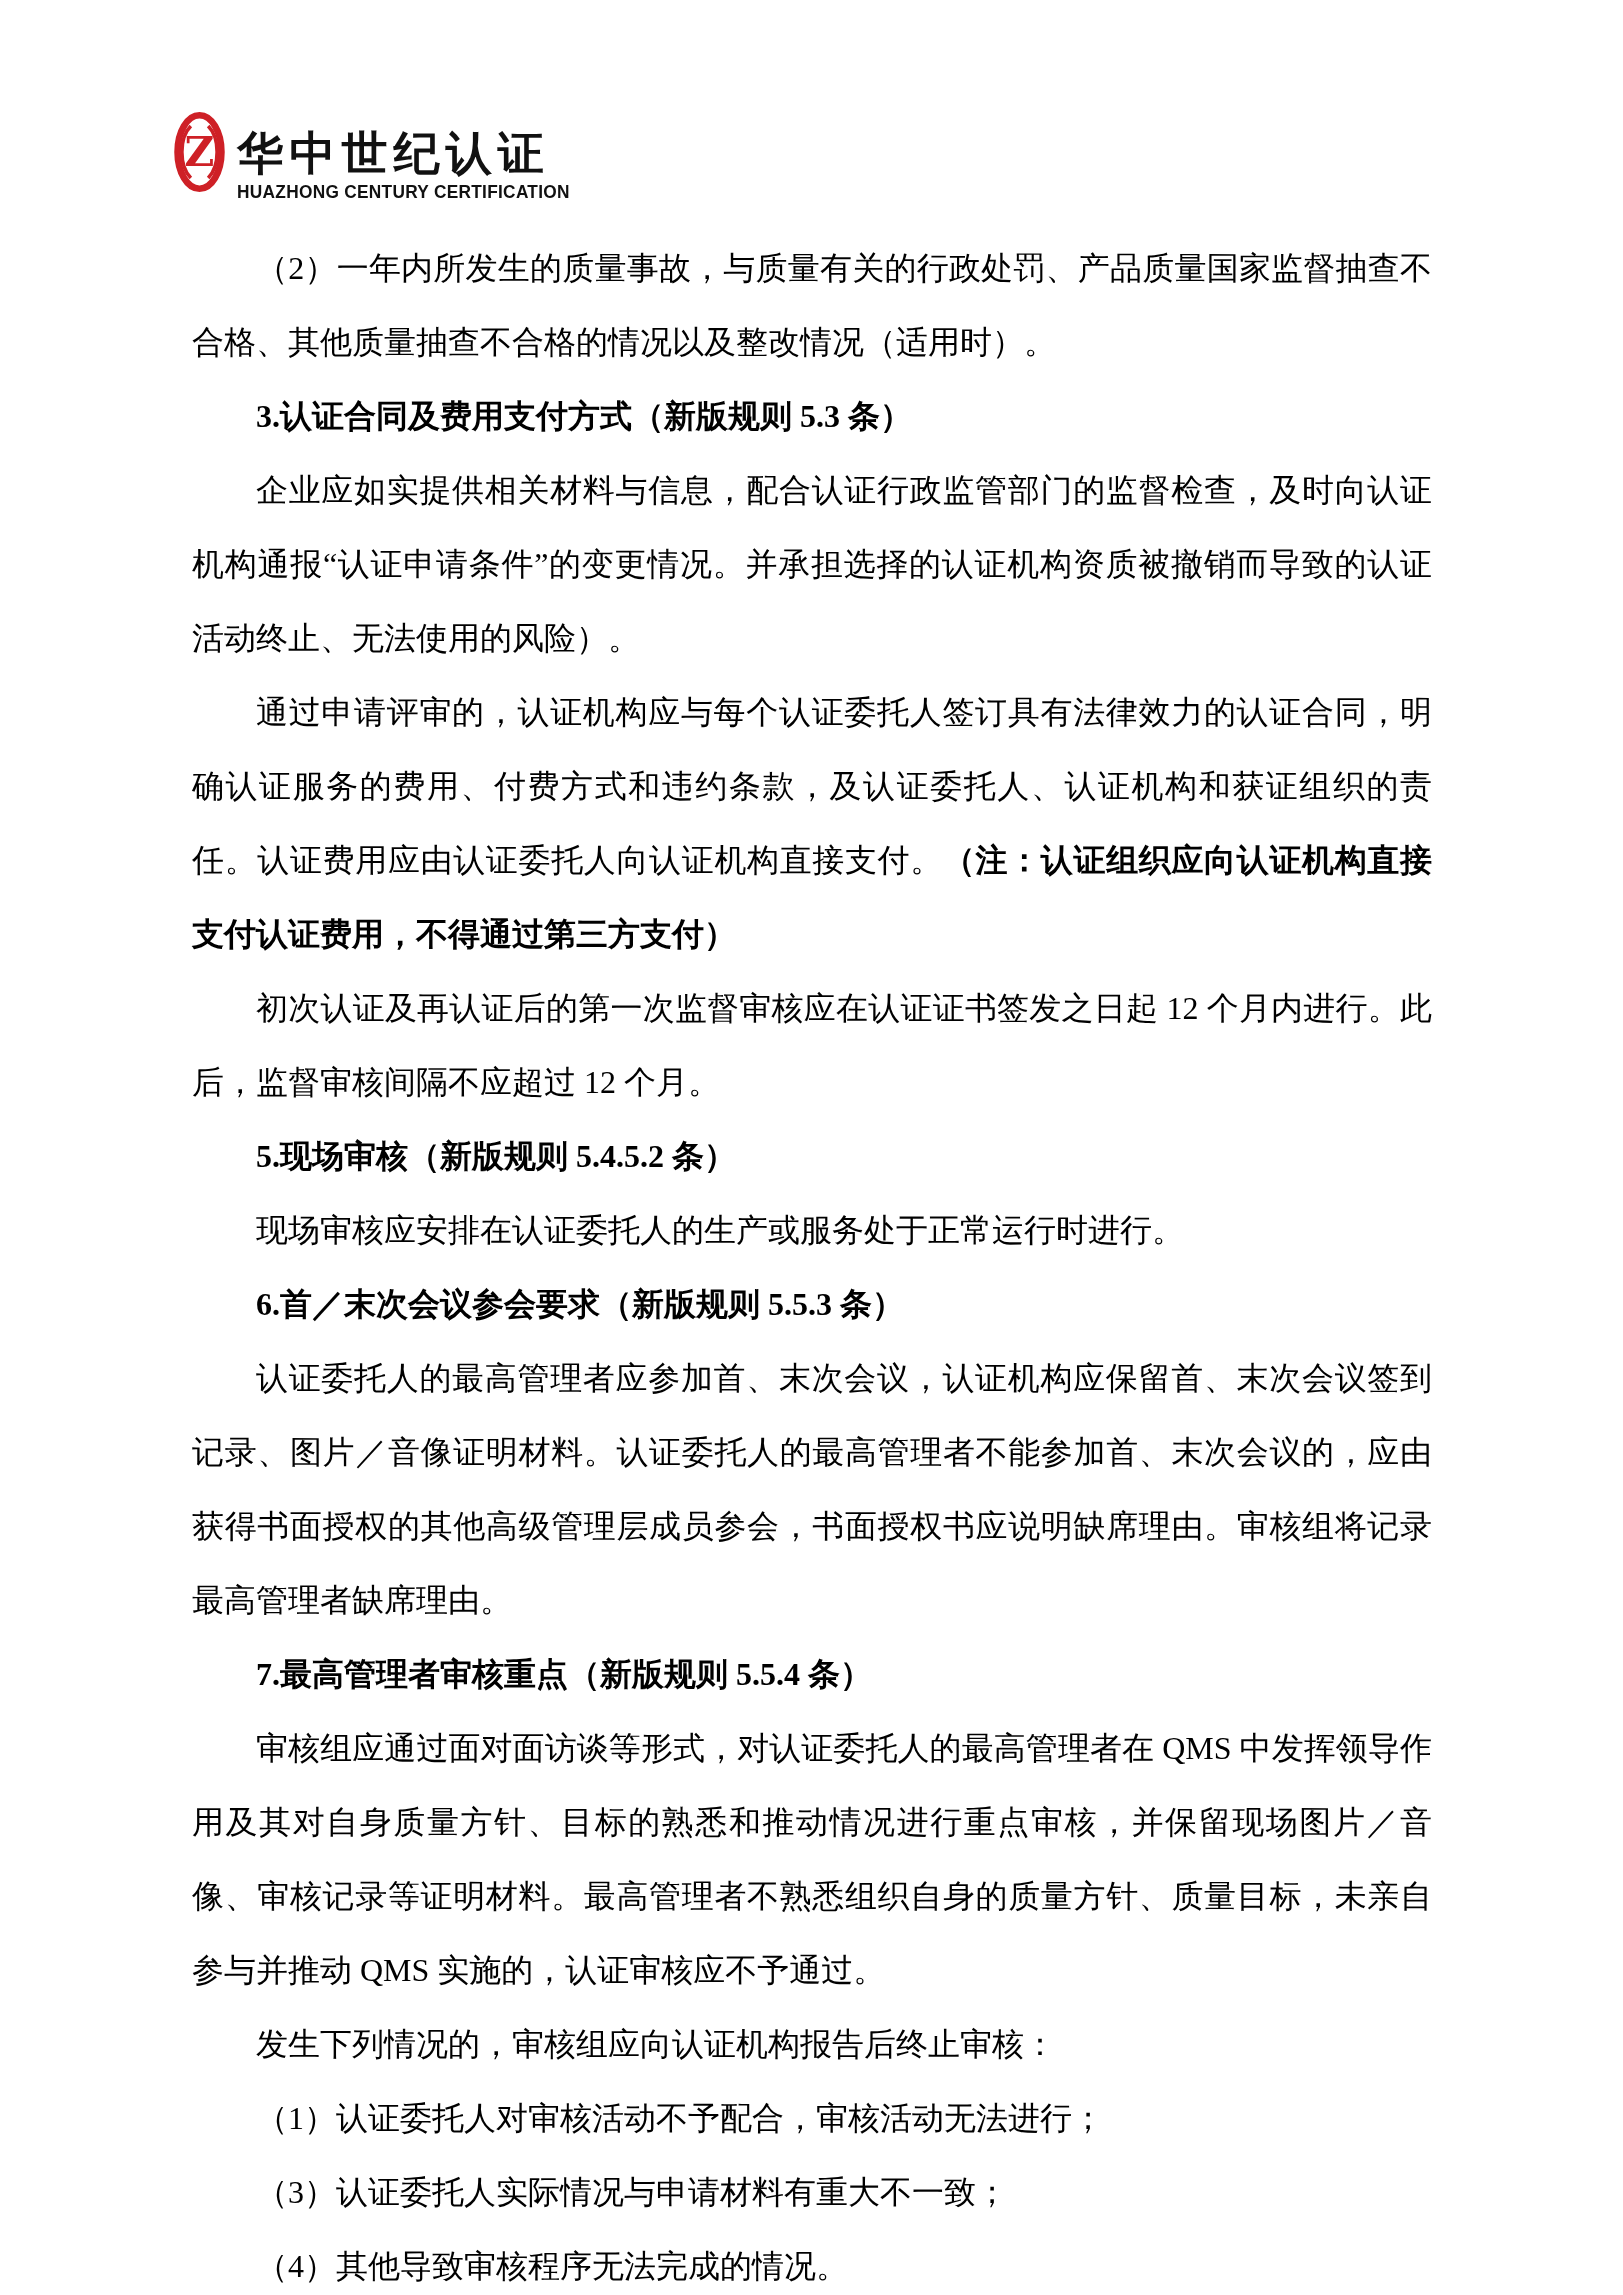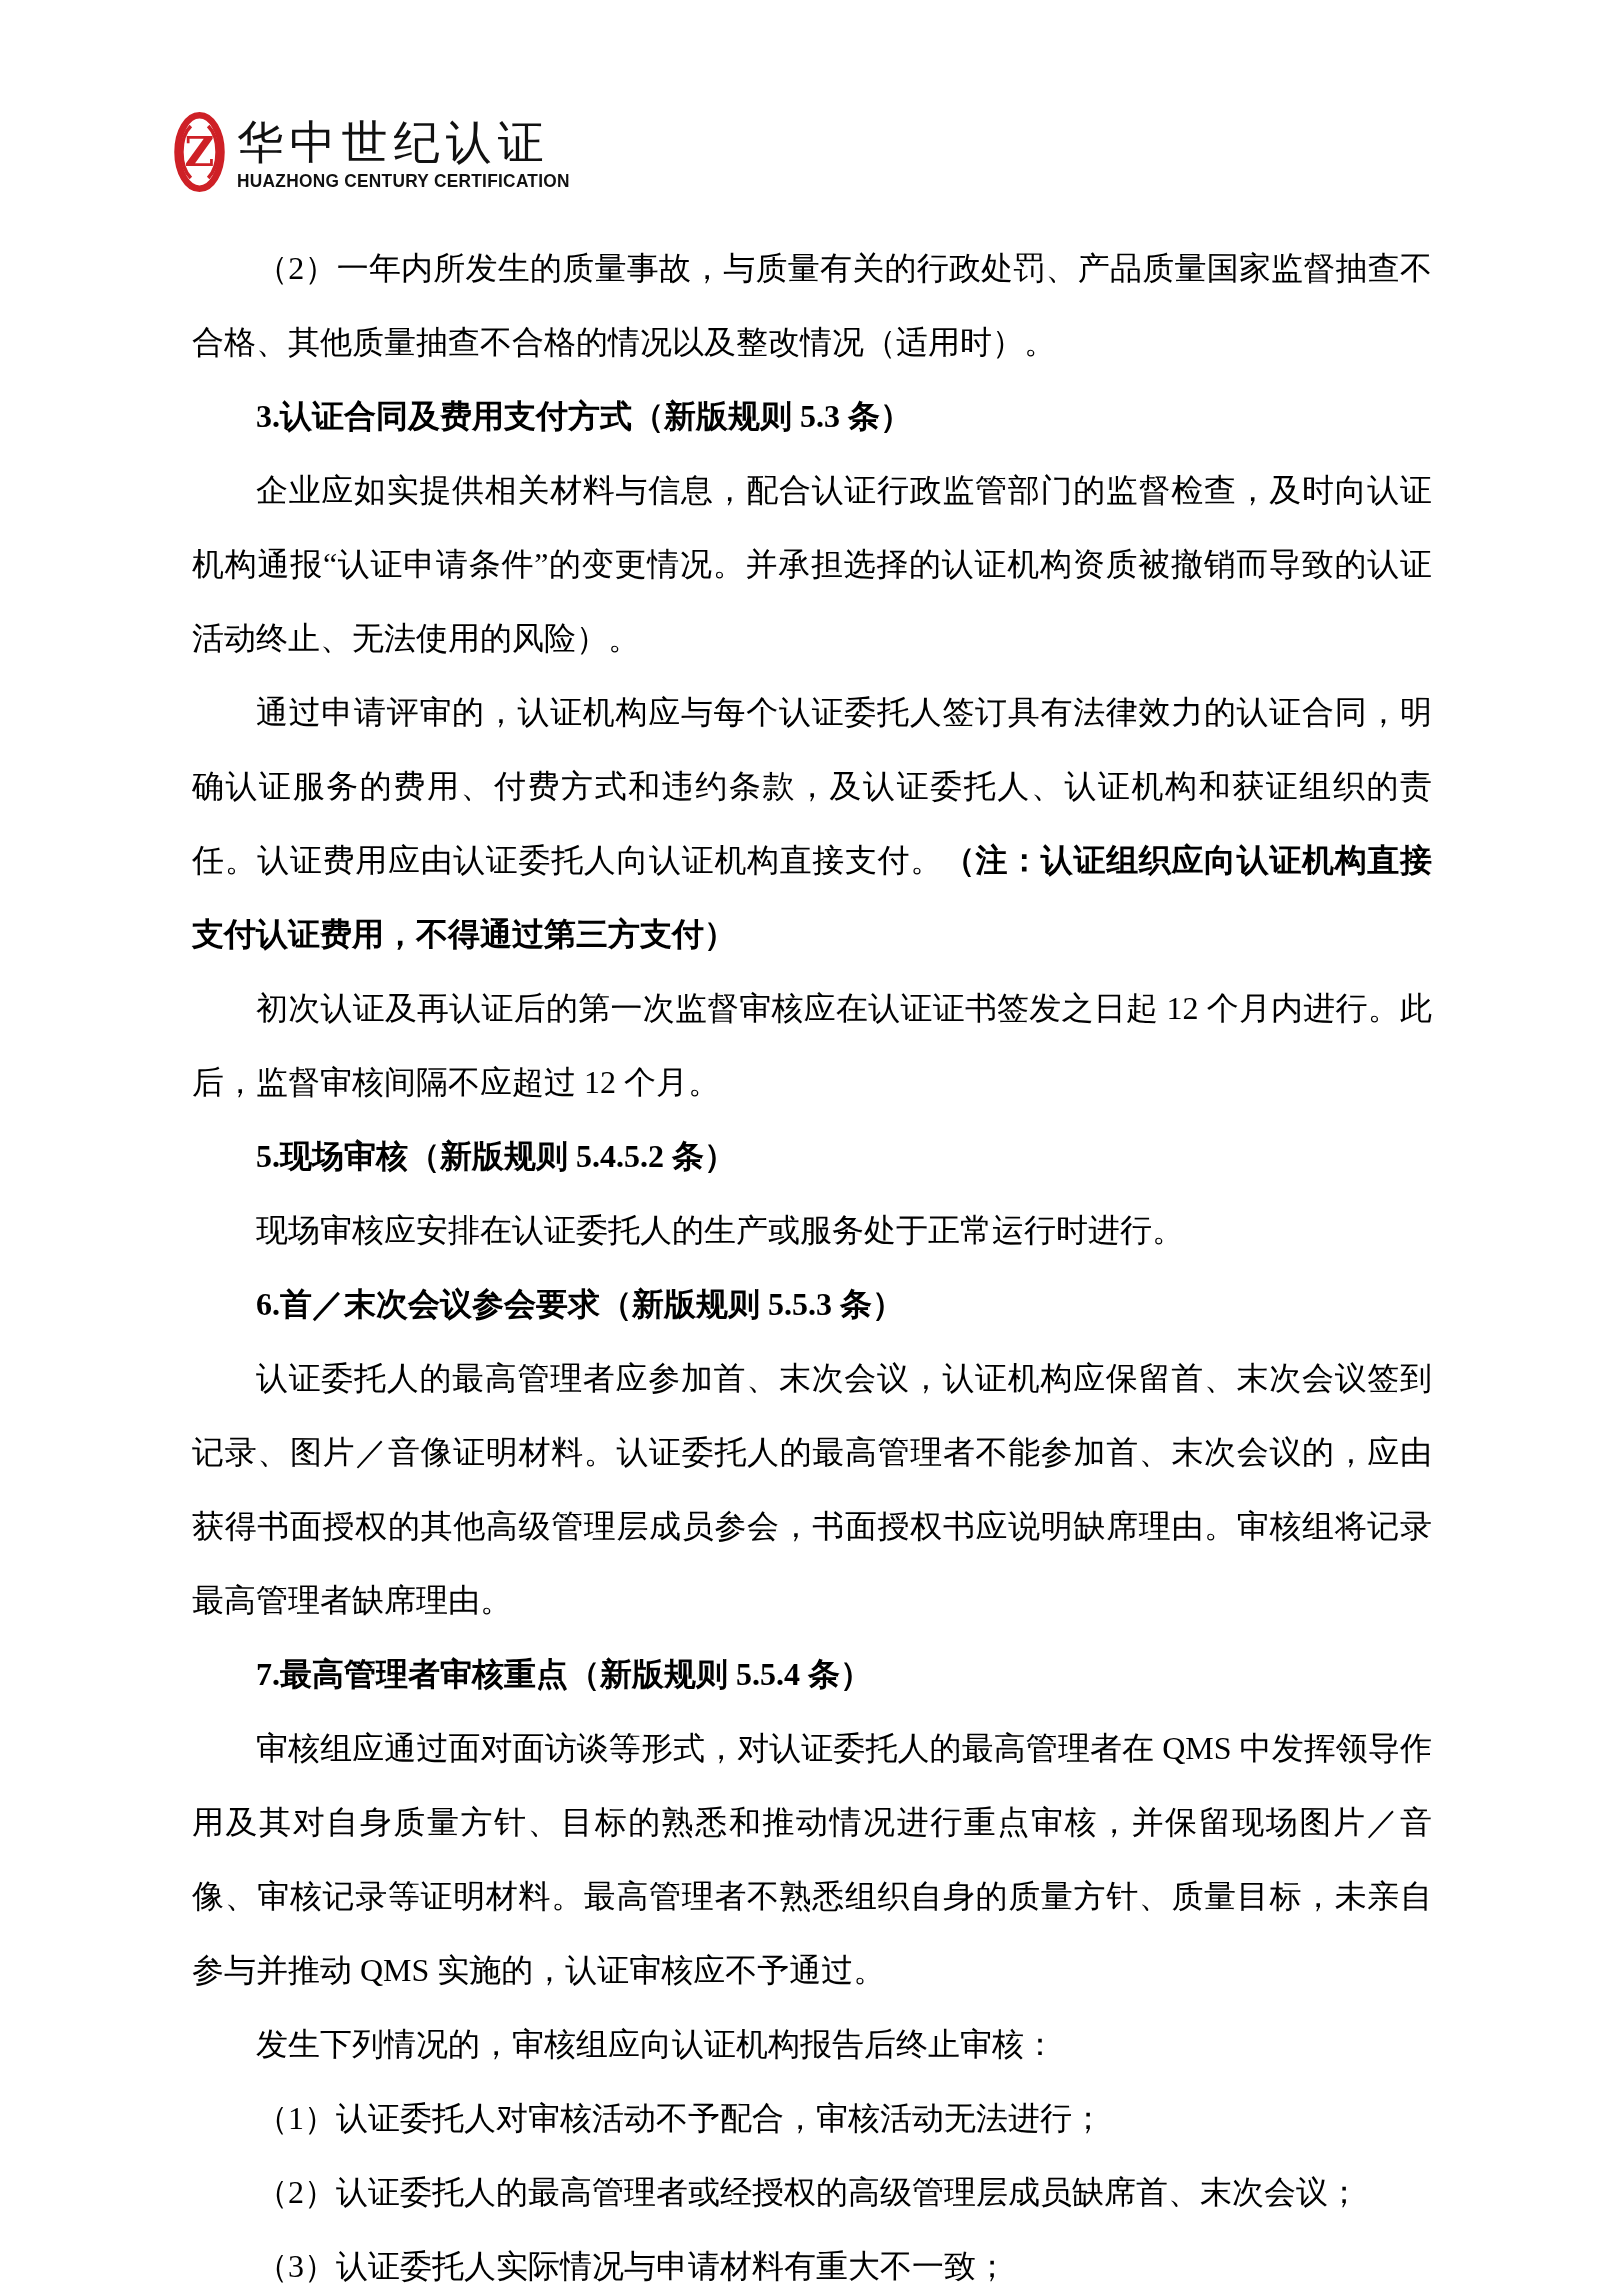--- a/index.html
+++ b/index.html
@@ -31,26 +31,26 @@
     height: 82px;
     flex: 0 0 auto;
   }
   .logo-text {
     margin-left: 12.3px;
     display: flex;
     flex-direction: column;
   }
   .logo-zh {
     font-family: "DejaVu Sans", "Liberation Sans", sans-serif;
-    font-weight: normal;
+    font-weight: bold;
     font-size: 46px;
     line-height: 1.0;
     letter-spacing: 6.1px;
     color: #111111;
-    margin-top: 8px;
+    margin-top: 19px;
     white-space: nowrap;
   }
   .logo-en {
     font-family: "Liberation Sans", "DejaVu Sans", sans-serif;
     font-weight: bold;
     font-size: 18px;
     line-height: 1.0;
     letter-spacing: 0.3px;
     color: #111111;
     margin-top: 7.2px;
@@ -107,20 +107,19 @@
       <p class="body"><span>通过申请评审的，认证机构应与每个认证委托人签订具有法律效力的认证合同，明确认证服务的费用、付费方式和违约条款，及认证委托人、认证机构和获证组织的责任。认证费用应由认证委托人向认证机构直接支付。</span><span class="b">（注：认证组织应向认证机构直接支付认证费用，不得通过第三方支付）</span></p>
       <p class="body"><span>初次认证及再认证后的第一次监督审核应在认证证书签发之日起 12 个月内进行。此后，监督审核间隔不应超过 12 个月。</span></p>
       <p class="heading"><span class="b">5.现场审核（新版规则 5.4.5.2 条）</span></p>
       <p class="body"><span>现场审核应安排在认证委托人的生产或服务处于正常运行时进行。</span></p>
       <p class="heading"><span class="b">6.首／末次会议参会要求（新版规则 5.5.3 条）</span></p>
       <p class="body"><span>认证委托人的最高管理者应参加首、末次会议，认证机构应保留首、末次会议签到记录、图片／音像证明材料。认证委托人的最高管理者不能参加首、末次会议的，应由获得书面授权的其他高级管理层成员参会，书面授权书应说明缺席理由。审核组将记录最高管理者缺席理由。</span></p>
       <p class="heading"><span class="b">7.最高管理者审核重点（新版规则 5.5.4 条）</span></p>
       <p class="body"><span>审核组应通过面对面访谈等形式，对认证委托人的最高管理者在 QMS 中发挥领导作用及其对自身质量方针、目标的熟悉和推动情况进行重点审核，并保留现场图片／音像、审核记录等证明材料。最高管理者不熟悉组织自身的质量方针、质量目标，未亲自参与并推动 QMS 实施的，认证审核应不予通过。</span></p>
       <p class="body"><span>发生下列情况的，审核组应向认证机构报告后终止审核：</span></p>
       <p class="body"><span>（1）认证委托人对审核活动不予配合，审核活动无法进行；</span></p>
-      <p class="body"><span>（2）认证委托人的最高管理者或经授权的高级管理层成员缺席首、末次会议；</span></p>
       <p class="body"><span>（3）认证委托人实际情况与申请材料有重大不一致；</span></p>
       <p class="body"><span>（4）其他导致审核程序无法完成的情况。</span></p>
       <p class="heading"><span class="b">7.初次认证审核（新版规则 5.6 条）</span></p>
     </div>
 
 </div>
 
 
 </body></html>

